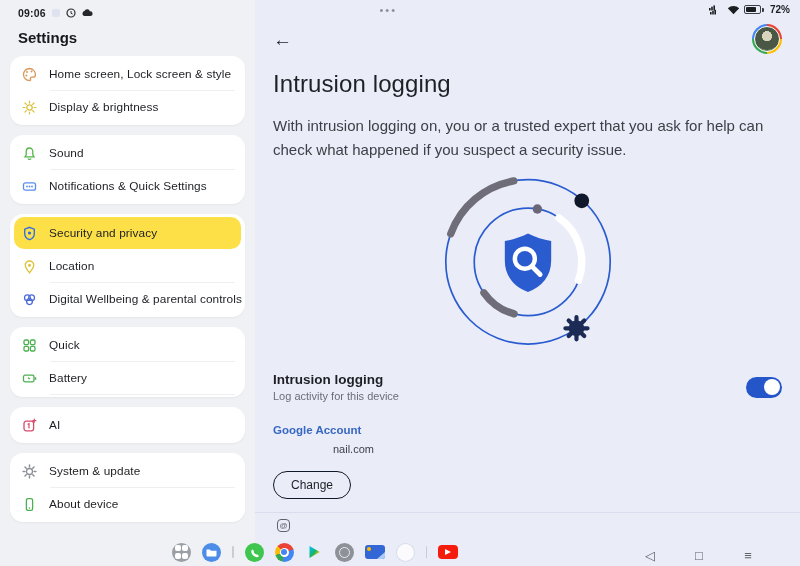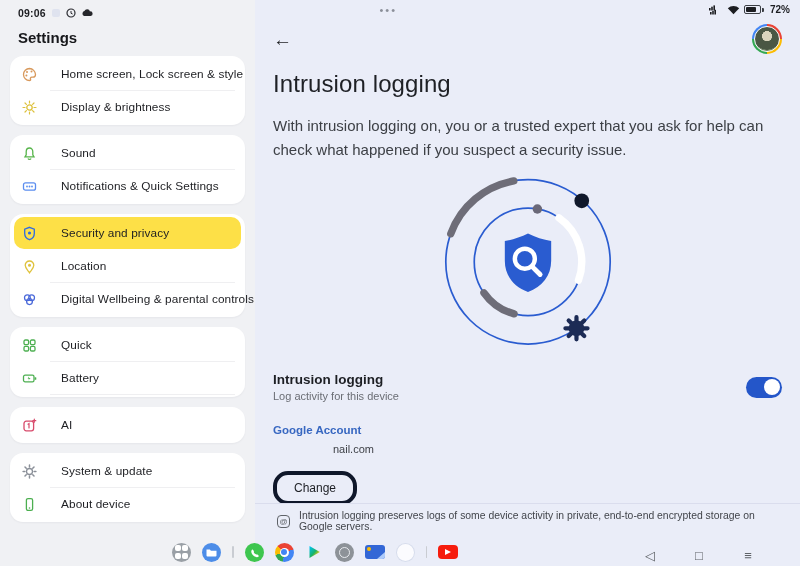--- a/index.html
+++ b/index.html
@@ -9,21 +9,21 @@
 
   
   .sidebar { width:255px; height:566px; background:#f0f1f4; padding:0 10px; position:relative; z-index:1; }
   .statusbar-left { display:flex; align-items:center; gap:5px; padding:5px 2px 0 8px; height:20px; }
   .time { font-size:10.5px; font-weight:700; color:#1c1d21; letter-spacing:.2px; }
   .sb-ico { display:inline-flex; align-items:center; }
   .settings-title { font-size:15px; font-weight:700; color:#17181b; margin:9px 0 10px 8px; }
 
   .card { background:#ffffff; border-radius:13px; margin-bottom:10px; padding:2px 0;
           box-shadow:0 1px 2px rgba(40,45,60,.05); }
-  .row { display:flex; align-items:center; gap:24px; padding:8px 12px; height:32px; cursor:pointer; }
+  .row { display:flex; align-items:center; gap:12px; padding:8px 12px; height:32px; cursor:pointer; }
   .row .lbl { font-size:11.8px; color:#1d1e22; letter-spacing:.1px; white-space:nowrap; }
   .row.selected { background:#fde047; border-radius:10px; margin:1px 4px; padding:8px 8px 8px 8px; }
   .divider { height:1px; background:#efeff1; margin-left:40px; margin-right:10px; }
   .ic { width:15px; height:15px; flex:0 0 15px; display:flex; align-items:center; justify-content:center; }
 
   
   .content { flex:1; height:566px; background:#eaedf8; position:relative;
              box-shadow:-3px 0 10px rgba(50,60,95,.14); }
   .handle { position:absolute; top:4px; left:50%; transform:translateX(-148px);
             color:#8b8f99; font-size:11px; letter-spacing:2px; }
@@ -50,21 +50,21 @@
   .toggle-row { display:flex; align-items:center; justify-content:space-between; margin-top:10px; }
   .toggle-title { font-size:13.5px; font-weight:600; color:#1d1f24; }
   .toggle-sub { font-size:11px; color:#6b6e75; margin-top:3px; }
   .toggle { width:36px; height:21px; border-radius:11px; background:#2456c9; position:relative; cursor:pointer; }
   .toggle .knob { position:absolute; top:2.5px; right:2.5px; width:16px; height:16px; border-radius:50%; background:#fff; }
 
   .account-label { font-size:11.5px; font-weight:700; color:#3767c1; margin-top:22px; cursor:pointer; }
   .account-email { font-size:11px; color:#3e4147; margin-top:7px; padding-left:60px; }
 
   .change-btn { display:inline-block; margin-top:16px; padding:6px 17px; font-size:12px; color:#1d1f24;
-                border:4px solid #0f172a; border-radius:15px; background:transparent; cursor:pointer;
+                border:1px solid #0f172a; border-radius:15px; background:transparent; cursor:pointer;
                 font-family:"Liberation Sans", sans-serif; }
 
   .footnote { position:absolute; left:0; right:0; bottom:26px; display:flex; align-items:center; gap:9px;
               padding:6px 18px 8px 22px; border-top:1px solid #dadded; background:#eaedf8; }
   .enc-ic { width:13px; height:13px; border:1.2px solid #5f6368; border-radius:4px; display:flex;
             align-items:center; justify-content:center; font-size:8px; color:#5f6368; flex:0 0 13px; }
   .footnote-text { font-size:10.4px; color:#42454b; }
 
   
   .dock { position:absolute; left:0; right:0; bottom:0; height:28px; display:flex; align-items:center; z-index:2; }
@@ -341,21 +341,20 @@
       </div>
 
       <div class="account-label">Google Account</div>
       <div class="account-email">nail.com</div>
 
       <button class="change-btn">Change</button>
     </div>
 
     <div class="footnote">
       <span class="enc-ic">@</span>
-      <span class="footnote-text">Intrusion logging preserves logs of some device activity in private, end-to-end encrypted storage on Google servers.</span>
     </div>
   </div>
 
   <div class="dock">
     <div class="dock-icons">
       <span class="dk drawer">
           <span></span>
           <span></span>
           <span></span>
           <span></span>

